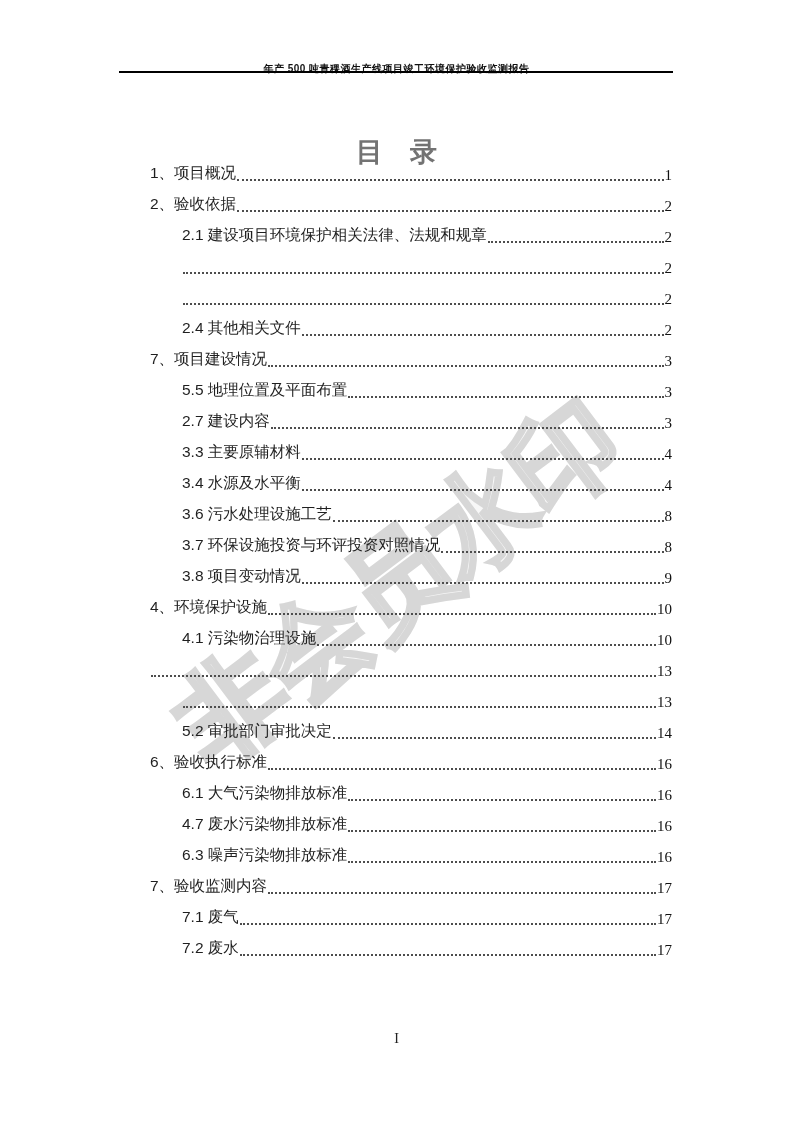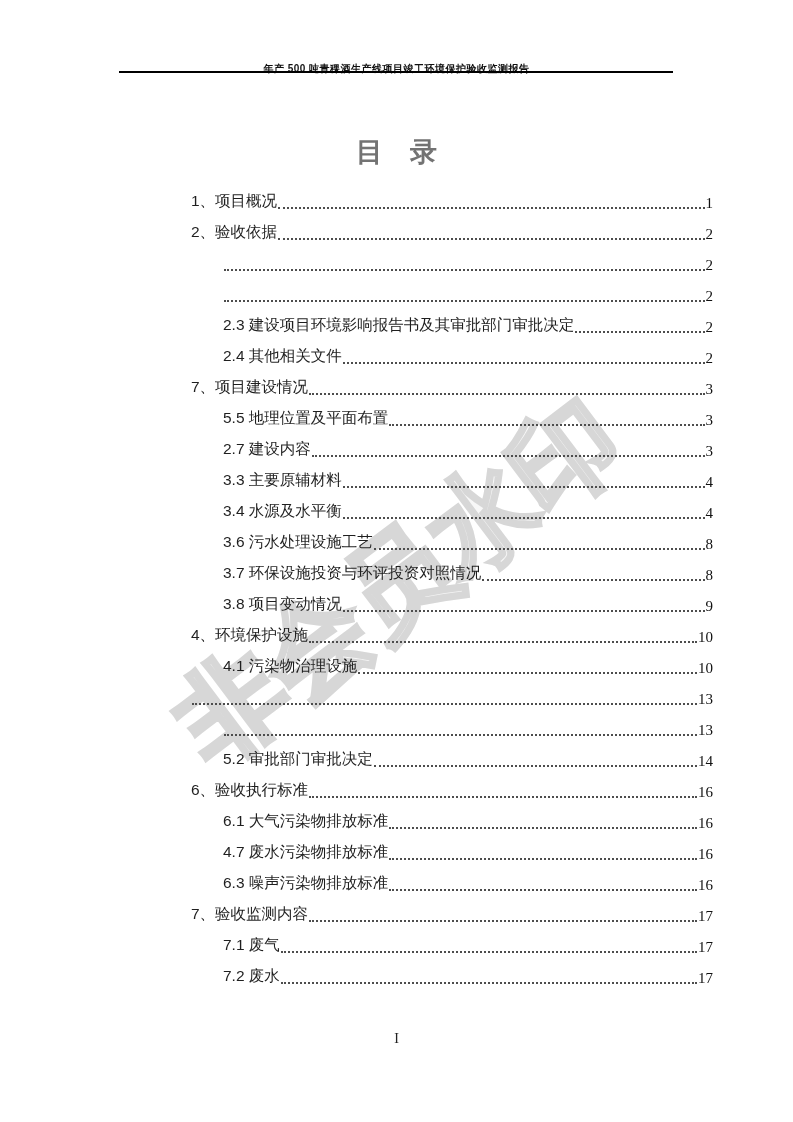--- a/index.html
+++ b/index.html
@@ -57,24 +57,23 @@
     margin: 0;
     text-align: center;
     font-size: 27px;
     font-weight: bold;
     color: #737373;
     font-family: Liberation Mono, monospace;
   }
 
   .toc-list {
     position: absolute;
-    top: 186px;
+    top: 158px;
     left: 150px;
     width: 522px;
-    margin-left: 41px;
   }
   .toc-row {
     height: 31px;
     display: flex;
     align-items: center;
     cursor: pointer;
   }
   .toc-row.lvl2 { padding-left: 32px; }
   .toc-label {
     white-space: nowrap;
@@ -124,31 +123,31 @@
     <span class="toc-page">1</span>
   </div>
 
   <div class="toc-row lvl1">
     <span class="toc-label">2、验收依据</span>
     <span class="toc-leader"></span>
     <span class="toc-page">2</span>
   </div>
 
   <div class="toc-row lvl2">
-    <span class="toc-leader"></span>
-    <span class="toc-page">2</span>
-  </div>
-
-  <div class="toc-row lvl2">
-    <span class="toc-leader"></span>
-    <span class="toc-page">2</span>
-  </div>
-
-  <div class="toc-row lvl2">
-    <span class="toc-label">2.3 建设项目环境影响报告书及其审批部门审批决定</span>
+    <span class="toc-label">2.1 建设项目环境保护相关法律、法规和规章</span>
+    <span class="toc-leader"></span>
+    <span class="toc-page">2</span>
+  </div>
+
+  <div class="toc-row lvl2">
+    <span class="toc-leader"></span>
+    <span class="toc-page">2</span>
+  </div>
+
+  <div class="toc-row lvl2">
     <span class="toc-leader"></span>
     <span class="toc-page">2</span>
   </div>
 
   <div class="toc-row lvl2">
     <span class="toc-label">2.4 其他相关文件</span>
     <span class="toc-leader"></span>
     <span class="toc-page">2</span>
   </div>
 

